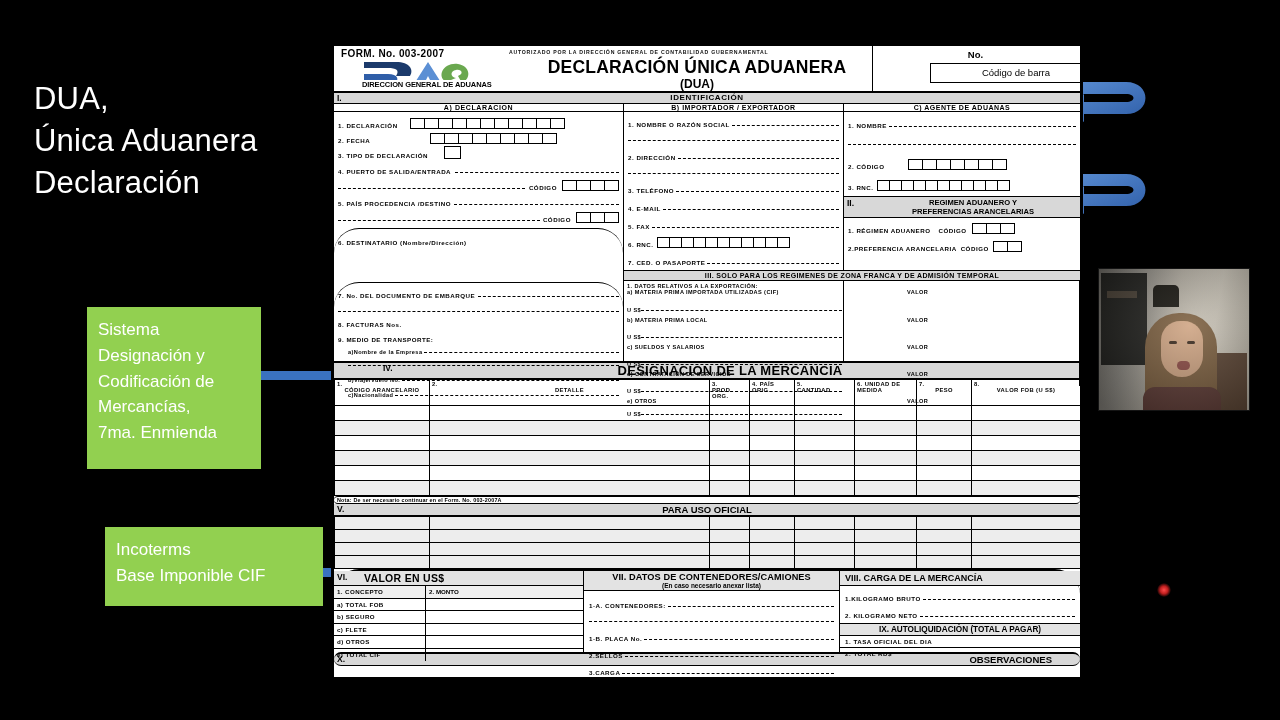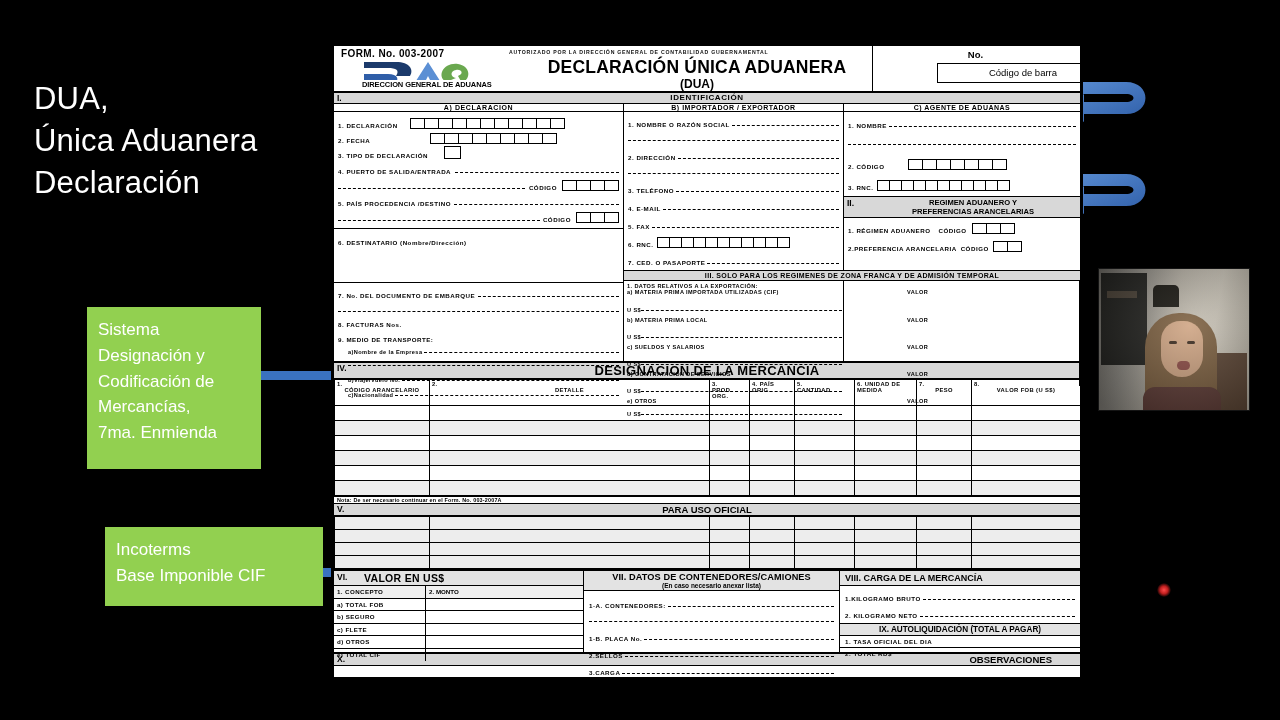--- a/index.html
+++ b/index.html
@@ -79,21 +79,21 @@
     position: absolute; left: 331px; top: 43px; width: 752px; height: 637px;
     background: #ffffff;
     border: 3px solid #000;
     font-family: "Liberation Sans", sans-serif;
     color: #000;
     overflow: hidden;
   }
   .row { display: flex; }
   .bb { border-bottom: 1px solid #000; }
   .br { border-right: 1px solid #000; }
-  .bt { border-top: 1px solid #000; }
+  .bt { border-top: 1px solid #000; border-radius: 25px; }
 
   .hdr-bar {
     background: #d8d8d8;
     font-weight: bold;
     font-size: 7.6px;
     letter-spacing: .35px;
     text-align: center;
     padding: 1px 0;
     border-bottom: 1px solid #000;
     border-top: 1px solid #000;
@@ -105,21 +105,21 @@
   
   #top-strip { height: 47px; position: relative; border-bottom: 2px solid #000;}
   #form-no { position:absolute; left:7px; top:2px; font-size:10px; font-weight:bold; letter-spacing:.4px;}
   #authorized { position:absolute; left:175px; top:3px; font-size:5.2px; letter-spacing:.75px; font-weight:bold; color:#111;}
   #logo { position:absolute; left:28px; top:12px; width:118px; height:32px; }
   #logo-text { position:absolute; left:28px; top:34px; font-size:7.5px; font-weight:bold; background:#fff; letter-spacing:-.1px;}
   #doc-title { position:absolute; left:148px; top:11px; width:430px; text-align:center; font-size:17.5px; font-weight:bold; letter-spacing:.2px;}
   #doc-subtitle { position:absolute; left:148px; top:31px; width:430px; text-align:center; font-size:12px; font-weight:bold;}
   #no-box { position:absolute; right:3px; top:0px; width:205px; height:45px; border-left:1px solid #000; }
   #no-label { position:absolute; left:0; top:3px; width:205px; text-align:center; font-size:9.5px; font-weight:bold;}
-  #barcode-box { position:absolute; left:64px; top:17px; width:172px; height:20px; border:1px solid #000; text-align:center; font-size:9.5px; padding-top:3px;}
+  #barcode-box { position:absolute; left:57px; top:17px; width:172px; height:20px; border:1px solid #000; text-align:center; font-size:9.5px; padding-top:3px;}
 
   
   .lbl { font-size: 6.2px; font-weight: bold; letter-spacing: .5px; white-space: nowrap; }
   .lbl-s { font-size: 5.6px; font-weight: bold; letter-spacing: .4px; white-space: nowrap; }
   .dots { border-bottom: 1px dashed #000; flex: 1; margin-bottom: 2px; }
 
   
   .cells { display: inline-flex; }
   .cells i {
     display:block; width:15px; height:11px; border:1px solid #000; margin-left:-1px; background:#fff;
@@ -499,21 +499,21 @@
             <span class="cells" style="margin-left:4px;">
                 <i></i>
                 <i></i>
               </span>
           </div>
         </div>
       </div>
     </div>
 
     <div class="row" style="background:#d8d8d8;border-top:2px solid #000;border-bottom:1px solid #000;">
-      <div class="sec-roman" style="width:28px;">IV.</div>
+      <div class="sec-roman" style="width:28px;margin-left:46px;">IV.</div>
       <div style="flex:1;text-align:center;font-weight:bold;font-size:13px;letter-spacing:.3px;">DESIGNACION DE LA MERCANCIA</div>
       <div style="width:28px;"></div>
     </div>
 
     <table id="tbl-merc">
       <colgroup>
         <col style="width:95px">
           <col style="width:280px">
           <col style="width:40px">
           <col style="width:45px">

